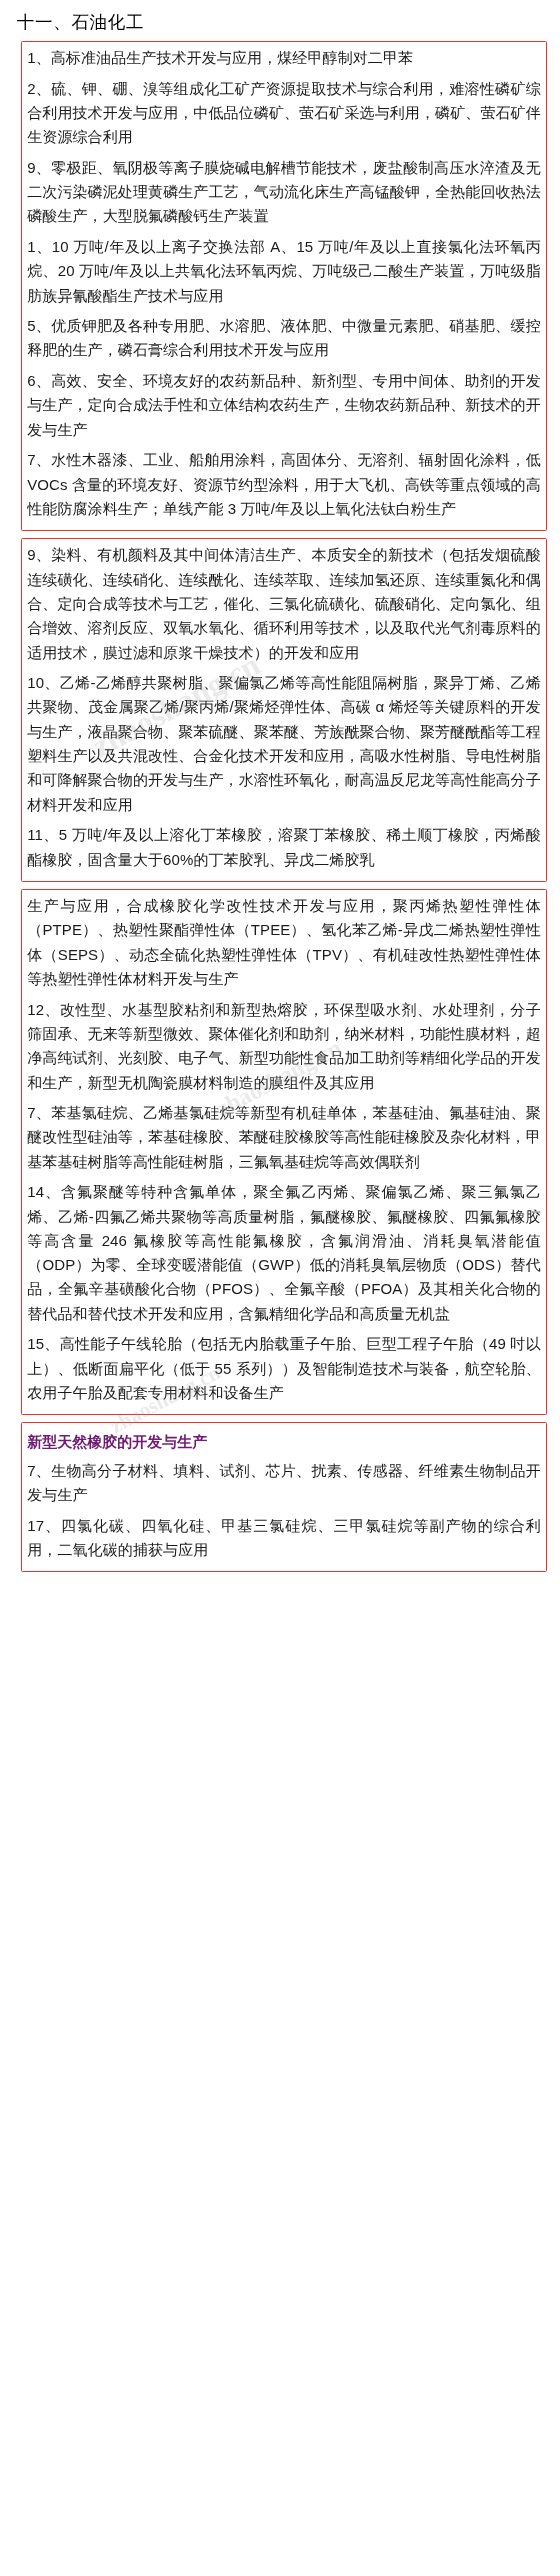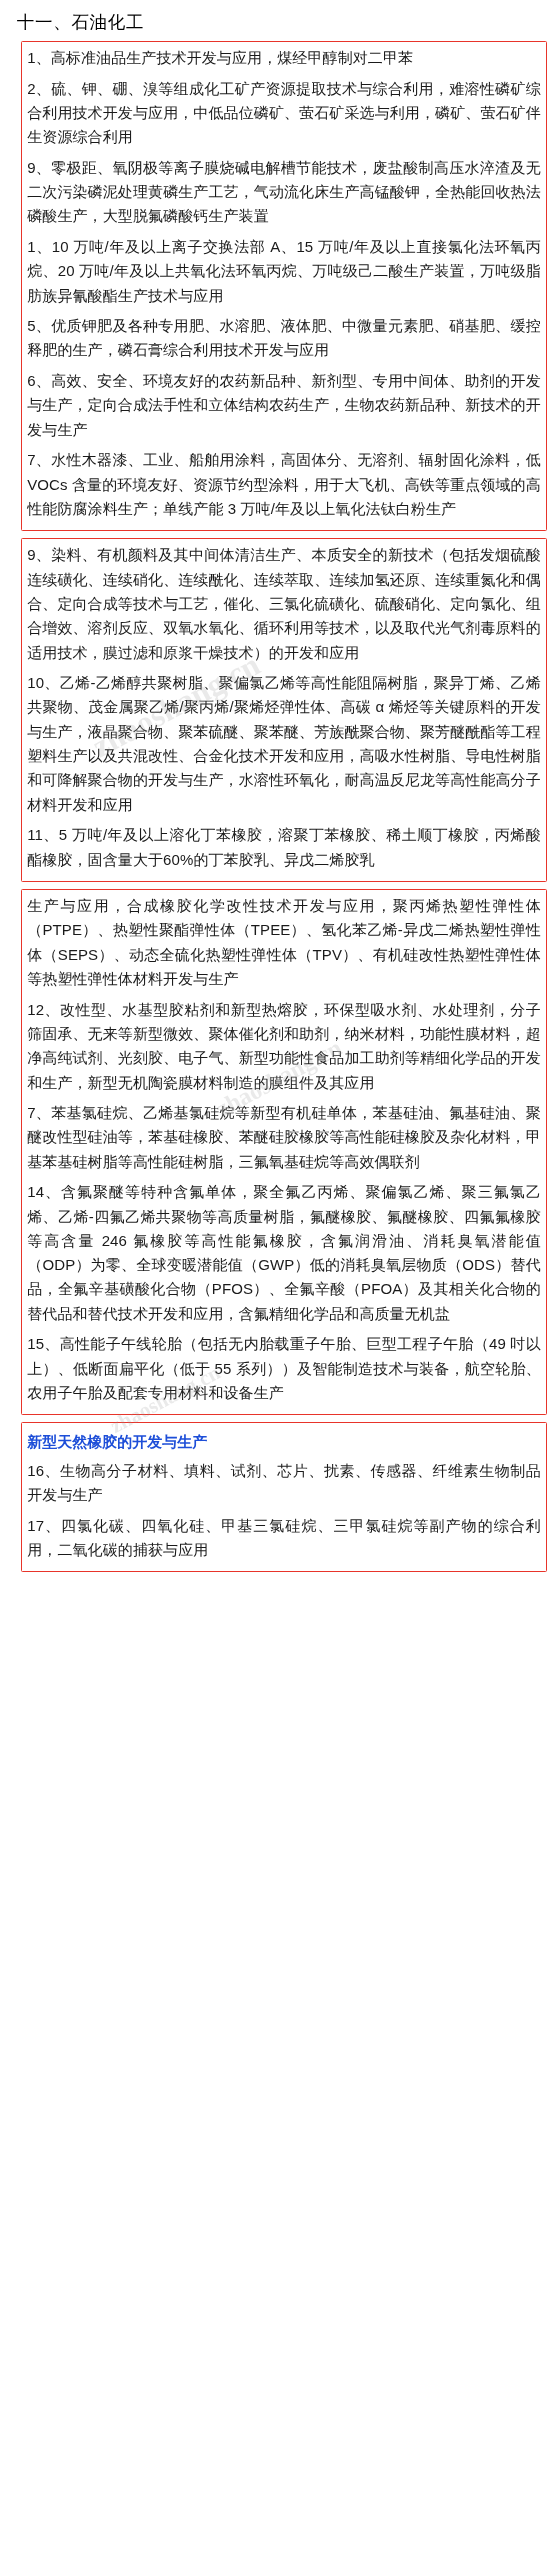--- a/index.html
+++ b/index.html
@@ -34,21 +34,21 @@
     text-justify: inter-ideograph;
     margin: 0 0 6.3px 0;
     color: #1a1a1a;
     letter-spacing: 0.1px;
   }
   .section-head {
     font-size: 15px;
     font-weight: bold;
     line-height: 1.62;
     margin: 2.8px 0 4.2px 0;
-    color: #1d4ed8;
+    color: #701a75;
   }
   
   .box {
     border: 1.4px solid #e8342a;
     border-radius: 1.4px;
     padding: 4.2px 5.6px 2.8px 5.6px;
     margin: 0 0 7px 8px;
   }
   .watermark {
     position: absolute;
@@ -104,18 +104,18 @@
   <div class="box">
     <p class="item">生产与应用，合成橡胶化学改性技术开发与应用，聚丙烯热塑性弹性体（PTPE）、热塑性聚酯弹性体（TPEE）、氢化苯乙烯-异戊二烯热塑性弹性体（SEPS）、动态全硫化热塑性弹性体（TPV）、有机硅改性热塑性弹性体等热塑性弹性体材料开发与生产</p>
     <p class="item">12、改性型、水基型胶粘剂和新型热熔胶，环保型吸水剂、水处理剂，分子筛固承、无来等新型微效、聚体催化剂和助剂，纳米材料，功能性膜材料，超净高纯试剂、光刻胶、电子气、新型功能性食品加工助剂等精细化学品的开发和生产，新型无机陶瓷膜材料制造的膜组件及其应用</p>
     <p class="item">7、苯基氯硅烷、乙烯基氯硅烷等新型有机硅单体，苯基硅油、氟基硅油、聚醚改性型硅油等，苯基硅橡胶、苯醚硅胶橡胶等高性能硅橡胶及杂化材料，甲基苯基硅树脂等高性能硅树脂，三氟氧基硅烷等高效偶联剂</p>
     <p class="item">14、含氟聚醚等特种含氟单体，聚全氟乙丙烯、聚偏氯乙烯、聚三氟氯乙烯、乙烯-四氟乙烯共聚物等高质量树脂，氟醚橡胶、氟醚橡胶、四氟氟橡胶等高含量 246 氟橡胶等高性能氟橡胶，含氟润滑油、消耗臭氧潜能值（ODP）为零、全球变暖潜能值（GWP）低的消耗臭氧层物质（ODS）替代品，全氟辛基磺酸化合物（PFOS）、全氟辛酸（PFOA）及其相关化合物的替代品和替代技术开发和应用，含氟精细化学品和高质量无机盐</p>
     <p class="item">15、高性能子午线轮胎（包括无内胎载重子午胎、巨型工程子午胎（49 吋以上）、低断面扁平化（低于 55 系列））及智能制造技术与装备，航空轮胎、农用子午胎及配套专用材料和设备生产</p>
   </div>
 
   <div class="box">
     <p class="section-head">新型天然橡胶的开发与生产</p>
-    <p class="item">16、生物高分子材料、填料、试剂、芯片、扰素、传感器、纤维素生物制品开发与生产</p>
+    <p class="item">7、生物高分子材料、填料、试剂、芯片、扰素、传感器、纤维素生物制品开发与生产</p>
     <p class="item">17、四氯化碳、四氧化硅、甲基三氯硅烷、三甲氯硅烷等副产物的综合利用，二氧化碳的捕获与应用</p>
   </div>
 
 </div>
 
 
 </body></html>

